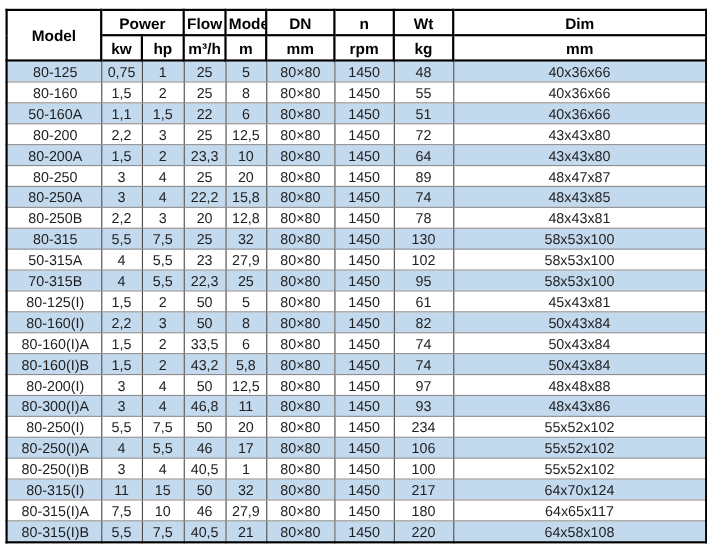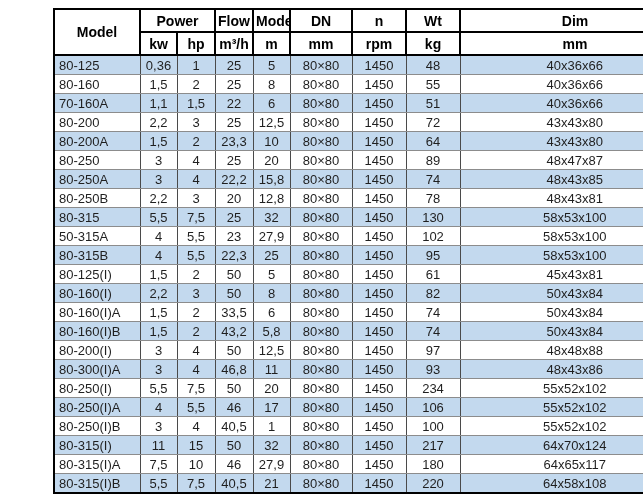--- a/index.html
+++ b/index.html
@@ -8,21 +8,20 @@
     background: #ffffff;
   }
   body {
     width: 643px;
     height: 500px;
     overflow: hidden;
     font-family: "Liberation Sans", sans-serif;
   }
   .table-wrap {
     padding: 8px 14px 0 5px;
-    margin-left: 48px;
   }
   table.spec {
     border-collapse: collapse;
     table-layout: fixed;
     width: 636px;
     border: 2px solid #000000;
   }
   table.spec th {
     border: 2px solid #000000;
     background: #ffffff;
@@ -43,21 +42,21 @@
     background: #ffffff;
     color: #1f1f1f;
     font-size: 13px;
     text-align: center;
     height: 18px;
     padding: 0 2px;
     white-space: nowrap;
     overflow: hidden;
   }
   table.spec td.model-cell {
-    text-align: left;
+    text-align: center;
     padding-left: 4px;
   }
   table.spec tr.alt td {
     background: #C3D9EE;
   }
 </style>
 </head>
 <body>
 
 <div class="table-wrap">
@@ -91,42 +90,42 @@
         <th>m</th>
         <th>mm</th>
         <th>rpm</th>
         <th>kg</th>
         <th>mm</th>
       </tr>
     </thead>
     <tbody>
         <tr class="alt">
     <td class="model-cell">80-125</td>
-    <td>0,36</td>
+    <td>0,75</td>
     <td>1</td>
     <td>25</td>
     <td>5</td>
     <td>80×80</td>
     <td>1450</td>
     <td>48</td>
     <td>40x36x66</td>
   </tr>
         <tr>
     <td class="model-cell">80-160</td>
     <td>1,5</td>
     <td>2</td>
     <td>25</td>
     <td>8</td>
     <td>80×80</td>
     <td>1450</td>
     <td>55</td>
     <td>40x36x66</td>
   </tr>
         <tr class="alt">
-    <td class="model-cell">70-160A</td>
+    <td class="model-cell">50-160A</td>
     <td>1,1</td>
     <td>1,5</td>
     <td>22</td>
     <td>6</td>
     <td>80×80</td>
     <td>1450</td>
     <td>51</td>
     <td>40x36x66</td>
   </tr>
         <tr>
@@ -200,21 +199,21 @@
     <td>4</td>
     <td>5,5</td>
     <td>23</td>
     <td>27,9</td>
     <td>80×80</td>
     <td>1450</td>
     <td>102</td>
     <td>58x53x100</td>
   </tr>
         <tr class="alt">
-    <td class="model-cell">80-315B</td>
+    <td class="model-cell">70-315B</td>
     <td>4</td>
     <td>5,5</td>
     <td>22,3</td>
     <td>25</td>
     <td>80×80</td>
     <td>1450</td>
     <td>95</td>
     <td>58x53x100</td>
   </tr>
         <tr>

